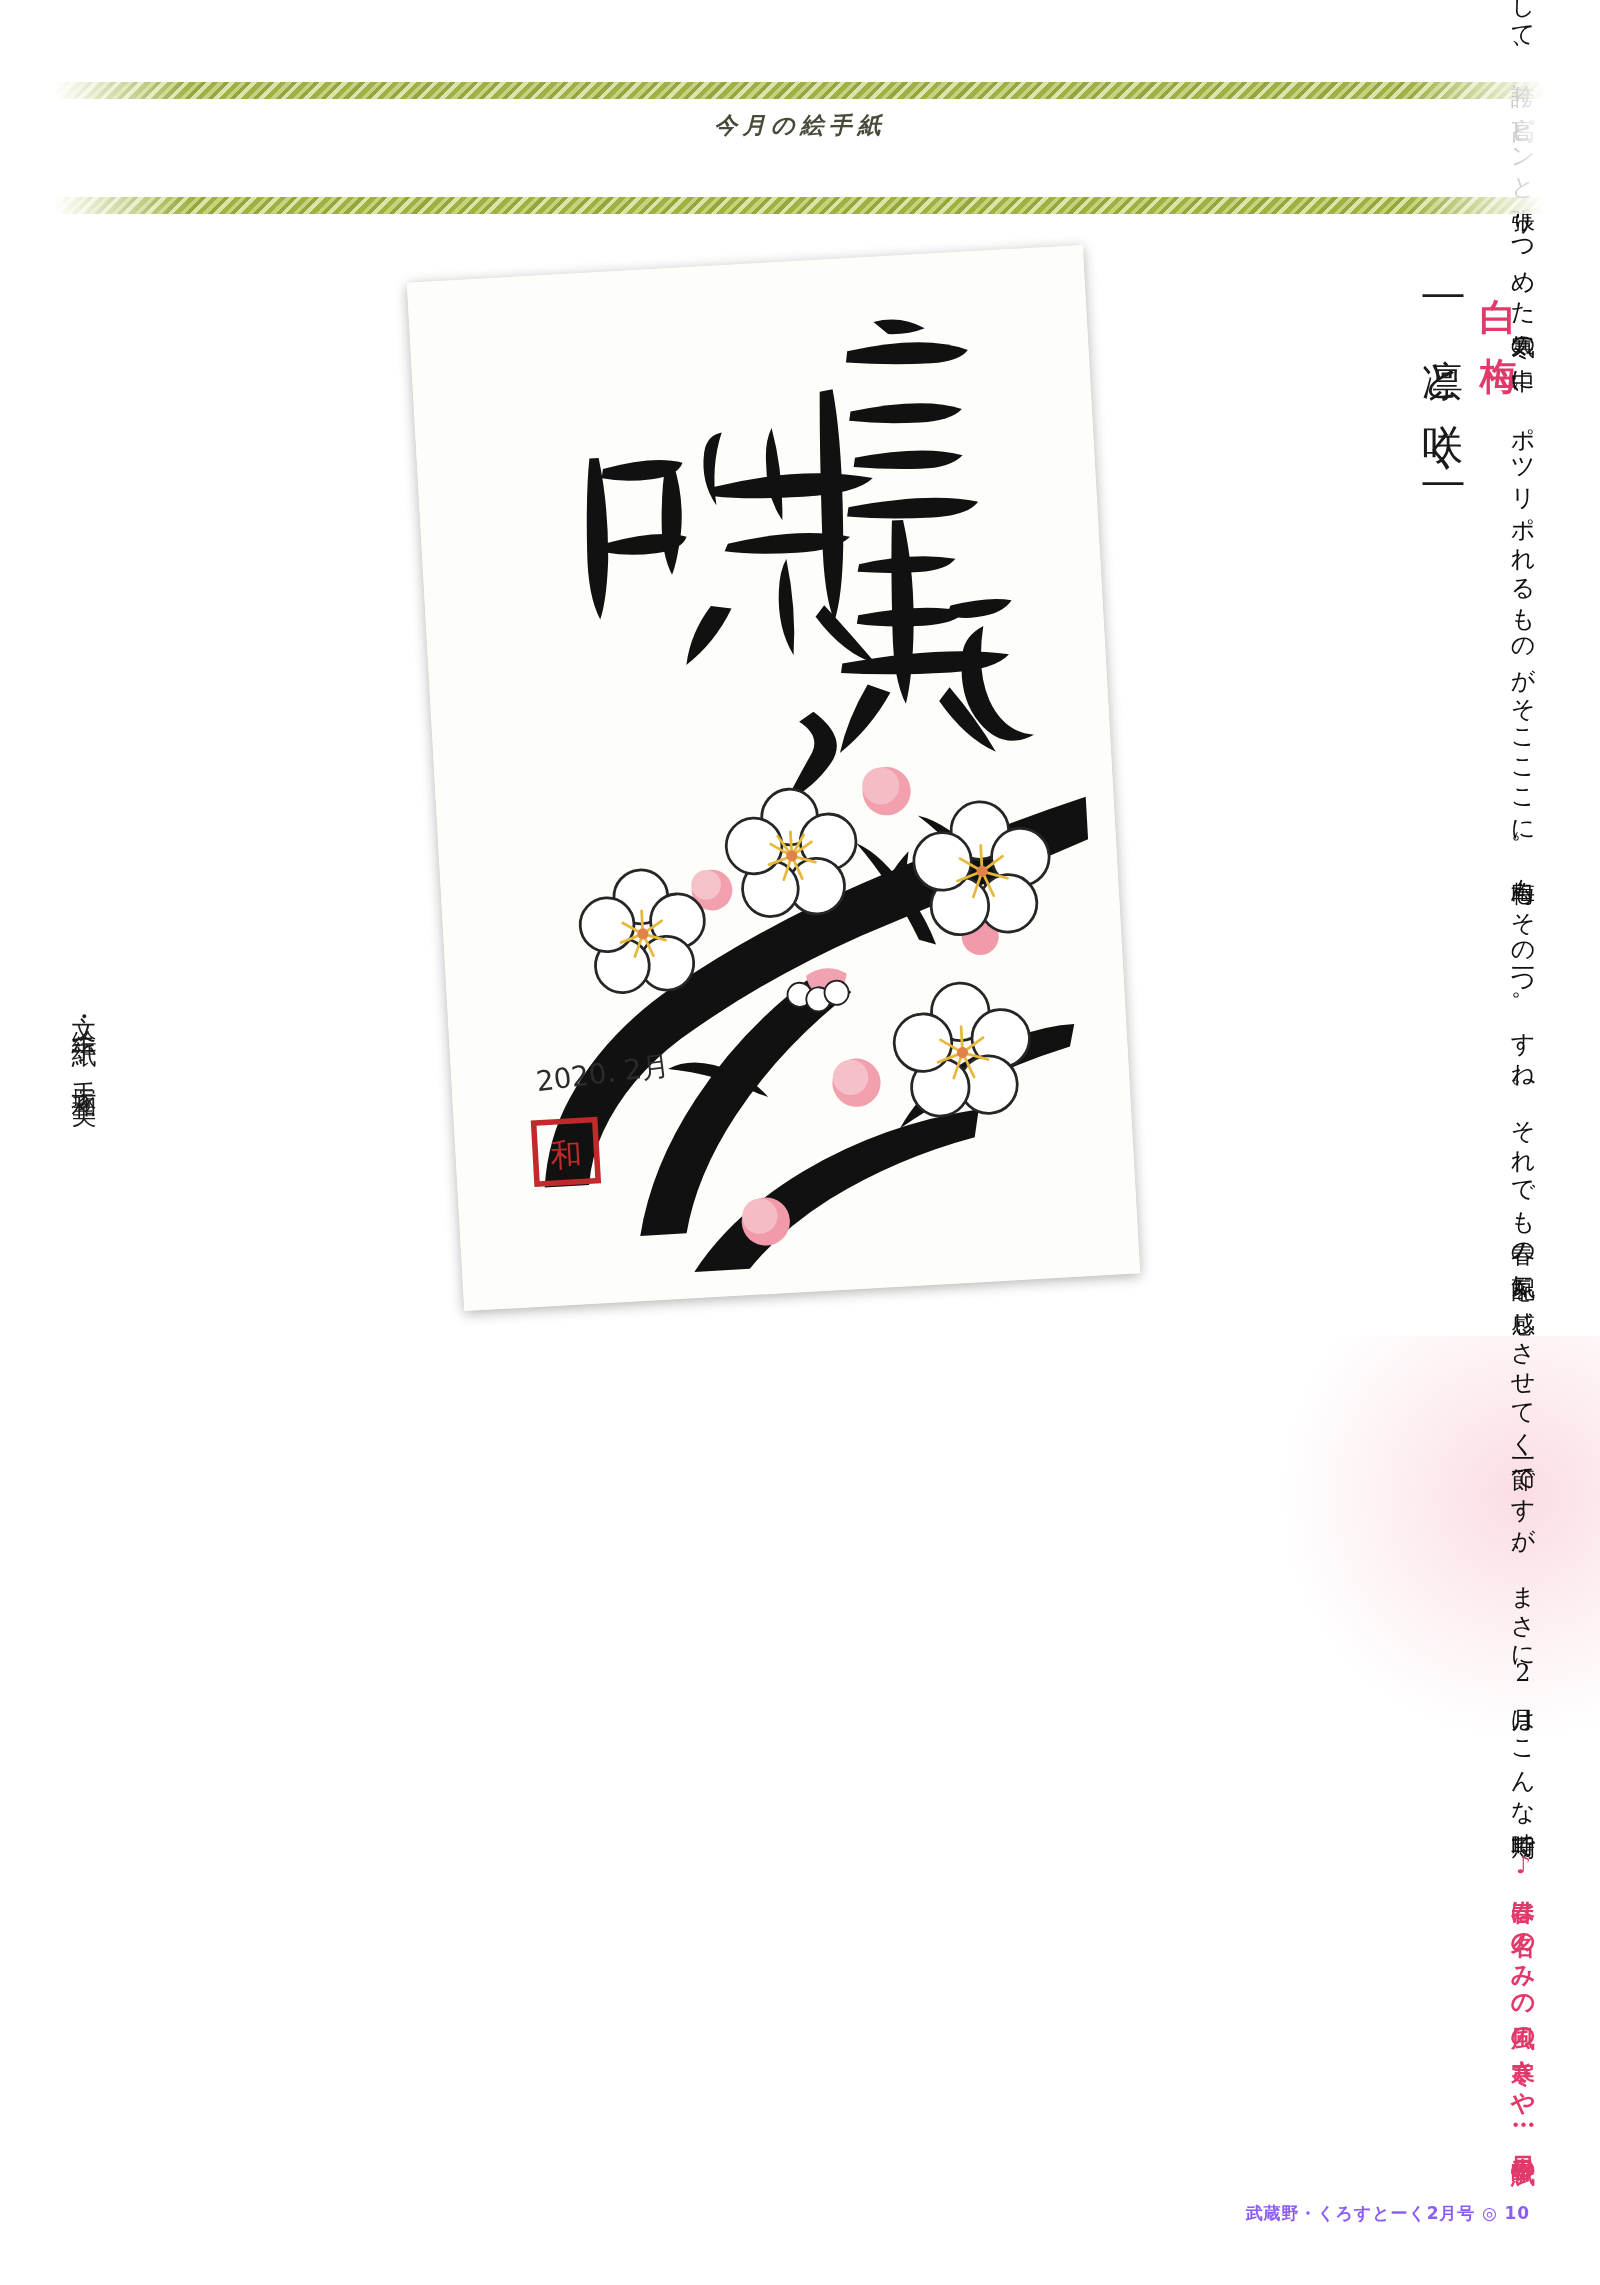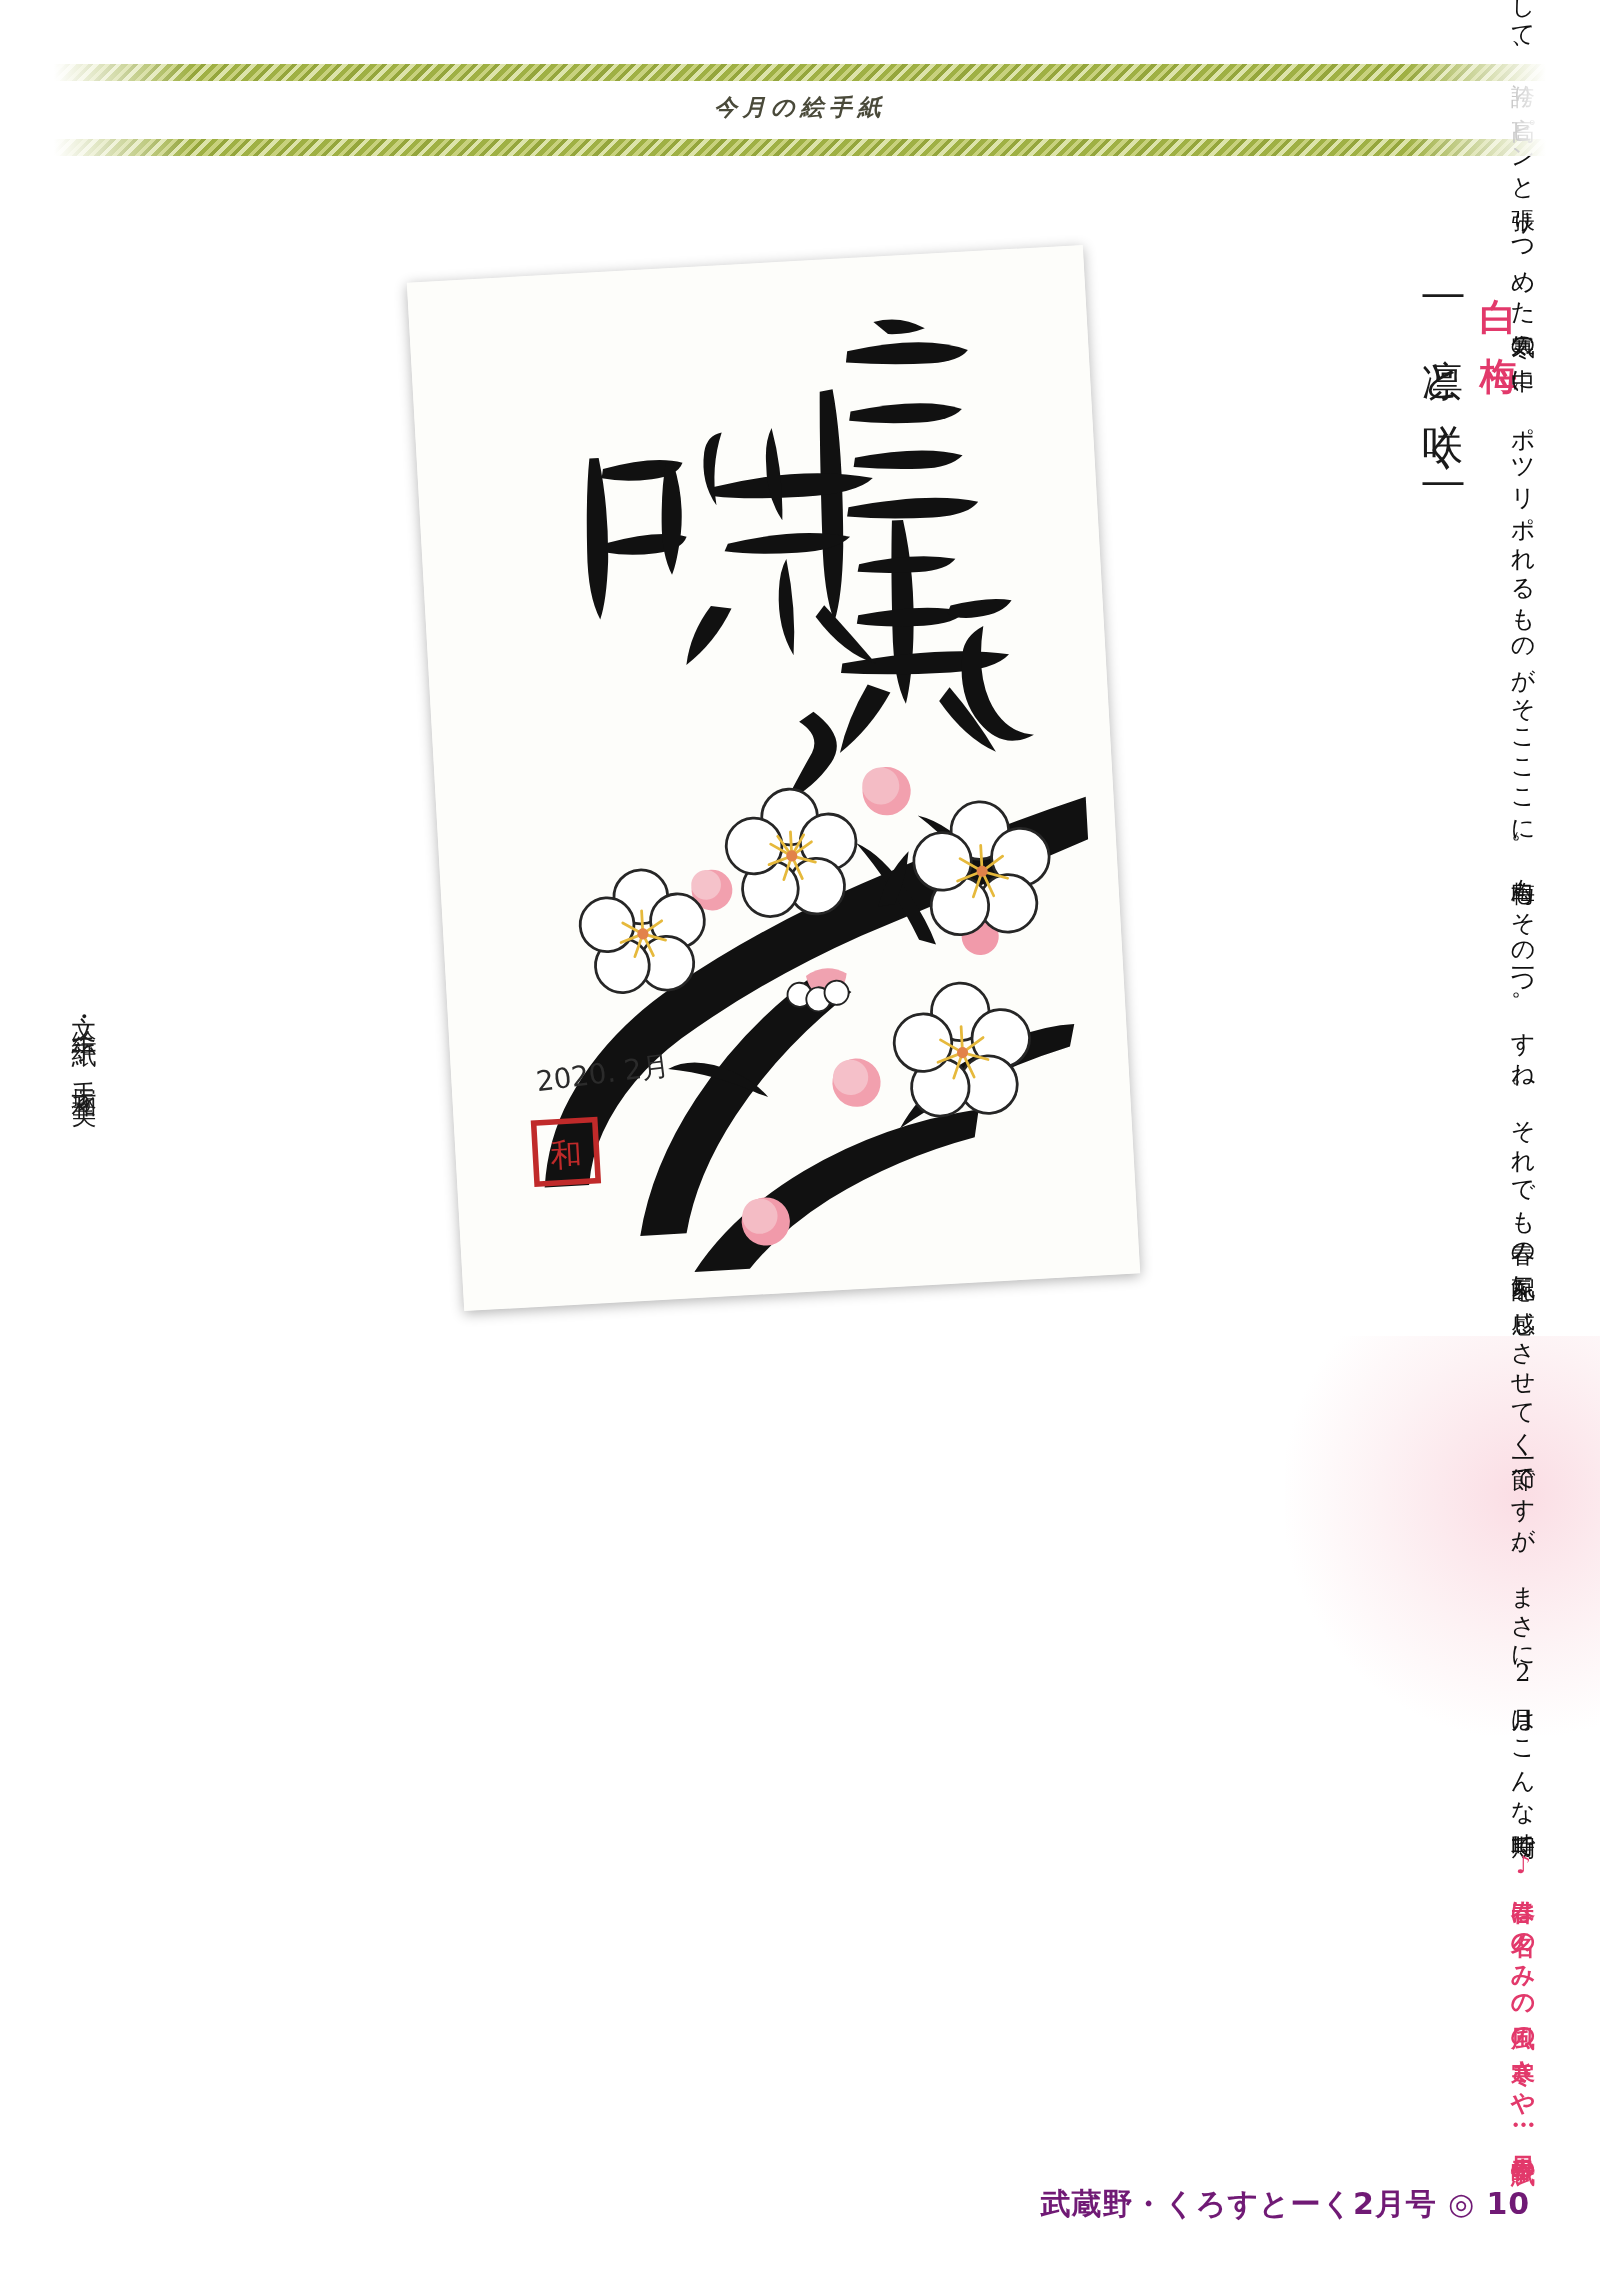--- a/index.html
+++ b/index.html
@@ -13,23 +13,23 @@
     position: relative;
     font-family: "Liberation Serif", serif;
     color: #1a1a1a;
     overflow: hidden;
   }
 
   
   .banner {
     position: absolute;
     left: 54px;
-    top: 64px;
+    top: 82px;
     width: 1492px;
-    height: 92px;
+    height: 132px;
   }
   .banner-rule {
     position: absolute;
     left: 0;
     width: 100%;
     height: 16.7px;
     background:
       repeating-linear-gradient(135deg,
         #9aac3a 0px, #9aac3a 4.6px,
         #c5cf77 4.6px, #c5cf77 8.3px,
@@ -154,23 +154,23 @@
     white-space: nowrap;
   }
   .col.accent { color: #e2396b; font-weight: 700; }
 
   
   .footer {
     position: absolute;
     right: 70px;
     bottom: 61px;
     font-family: "DejaVu Sans", sans-serif;
-    font-size: 30px;
+    font-size: 17px;
     letter-spacing: 0.9px;
-    color: #701a75;
+    color: #8b5cf6;
     font-weight: 700;
   }
 
   
   .pink-wash {
     position: absolute;
     right: 0;
     top: 1336px;
     width: 315px;
     height: 399px;

